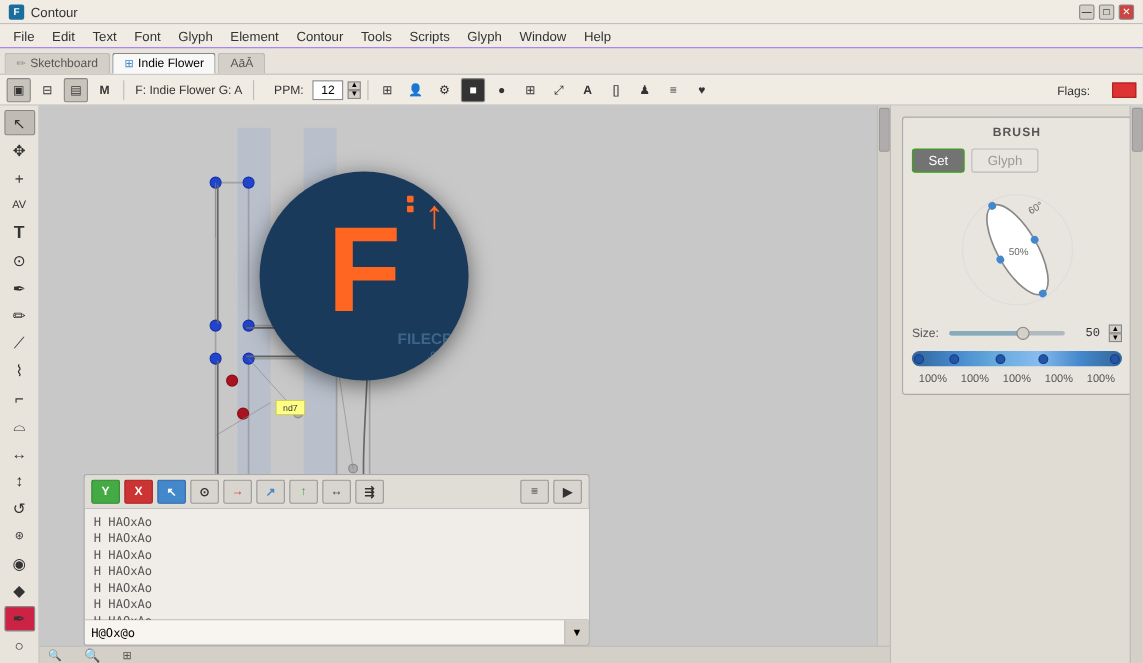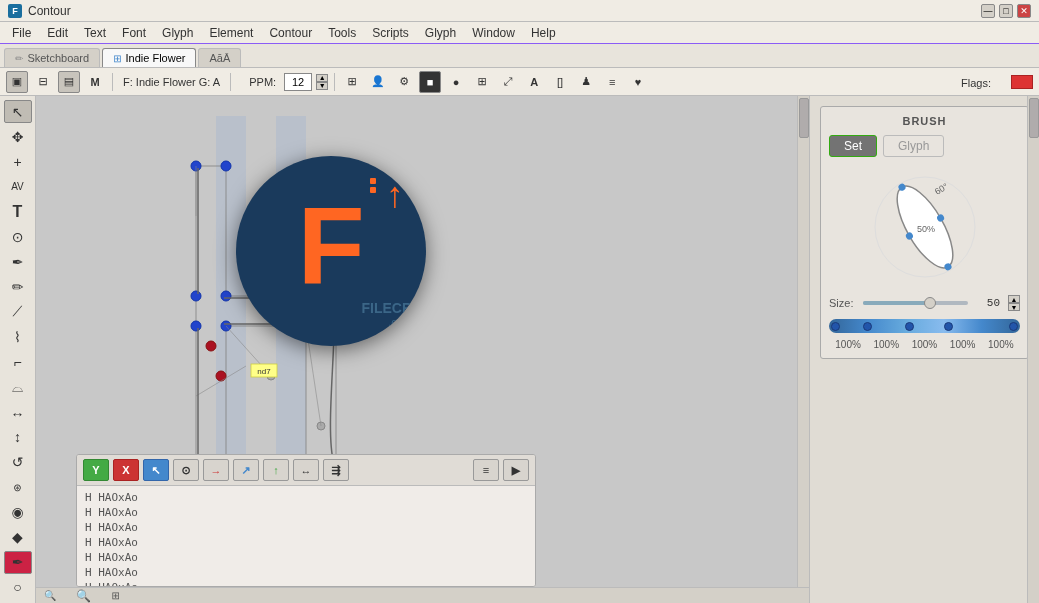--- a/index.html
+++ b/index.html
@@ -582,20 +582,24 @@
       </div>
       <div class="tth-list">
         <div class="tth-item">H HAOxAo</div>
         <div class="tth-item">H HAOxAo</div>
         <div class="tth-item">H HAOxAo</div>
         <div class="tth-item">H HAOxAo</div>
         <div class="tth-item">H HAOxAo</div>
         <div class="tth-item">H HAOxAo</div>
         <div class="tth-item">H HAOxAo</div>
       </div>
+      <div class="tth-input-row">
+        <input class="tth-input" value="H@Ox@o" style="">
+        <div class="tth-dropdown">▼</div>
+      </div>
     </div>
   </div>
 
   <div id="right-panel">
 
     <div id="brush-panel">
       <div class="panel-title">BRUSH</div>
       <div class="brush-buttons">
         <button class="brush-btn set">Set</button>
         <button class="brush-btn expand">Glyph</button>

